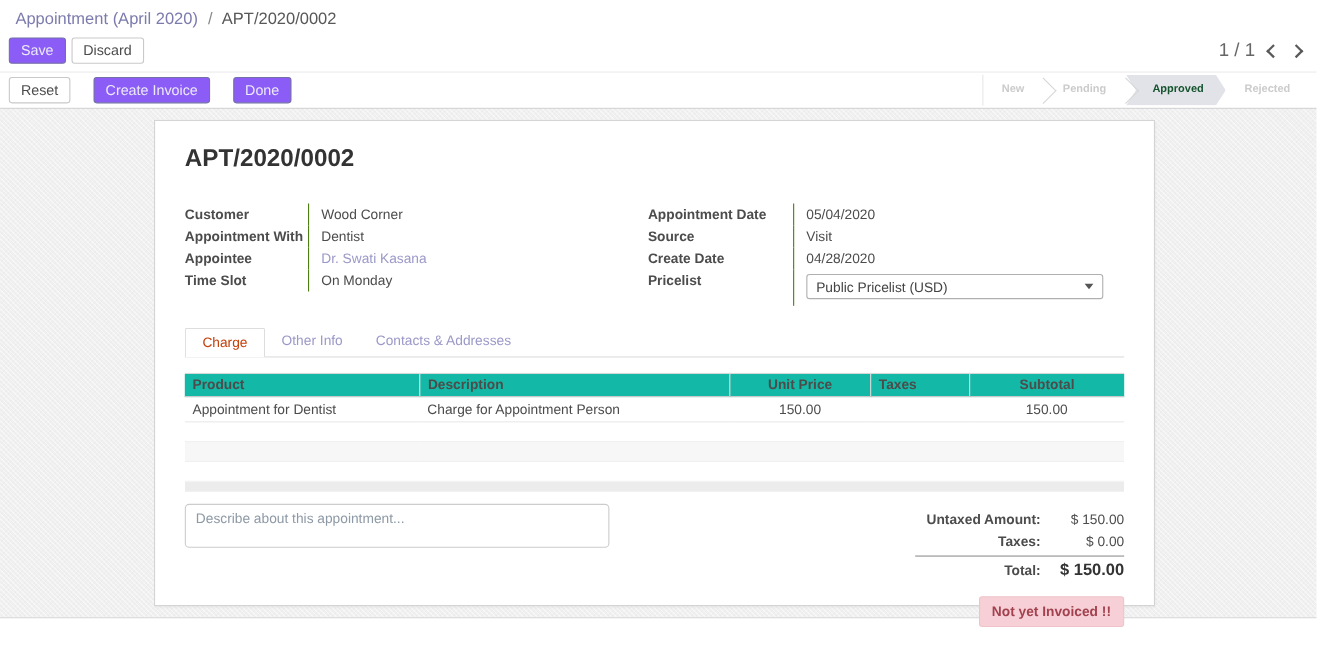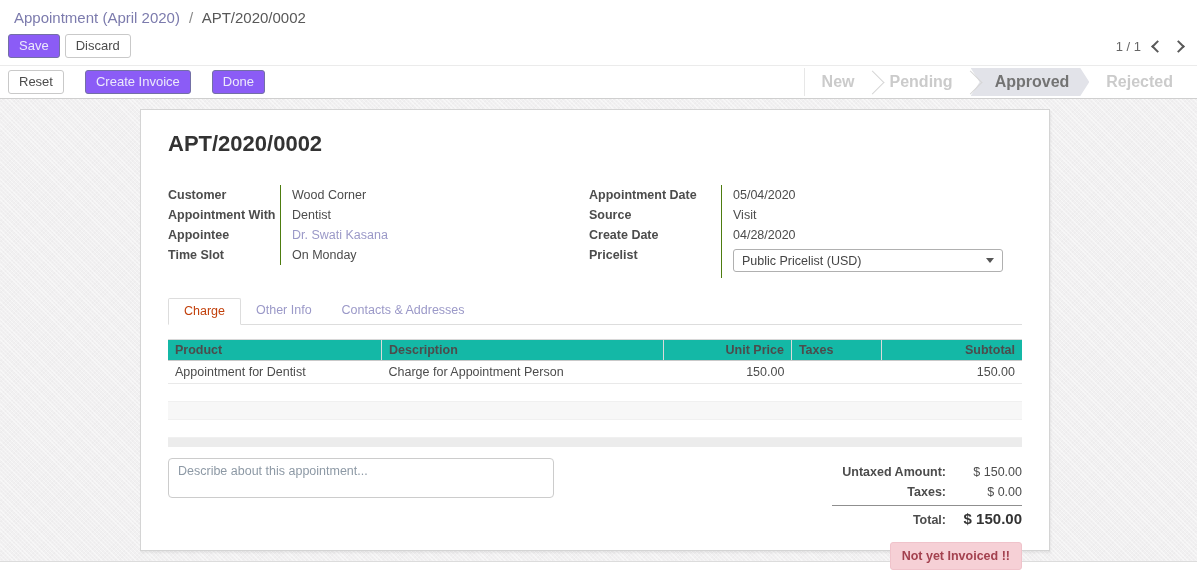--- a/index.html
+++ b/index.html
@@ -16,36 +16,36 @@
   .bc-current { color:#585858; }
   .cp-row { display:flex; align-items:center; padding:5px 8px 7px; }
   .btn {
     display:inline-block; font-family:inherit; font-size:13px; line-height:16px;
     padding:3px 10px; border-radius:3px; border:1px solid #c9c9c9;
     background:#fff; color:#4c4c4c; cursor:pointer;
   }
   .btn + .btn { margin-left:5px; }
   .btn-primary { background:#8b5cf6; border-color:#7370a5; color:#eceafb; }
   .pager { margin-left:auto; display:flex; align-items:center; gap:12px; color:#666; padding-right:6px; }
-  .pager-value { font-size:13px; color:#666; }
+  .pager-value { font-size:17px; color:#666; }
   .chev-ico { width:9px; height:9px; border-left:2px solid #595959; border-bottom:2px solid #595959; display:inline-block; cursor:pointer; }
   .chev-ico.left  { transform:rotate(45deg); }
   .chev-ico.right { transform:rotate(225deg); }
   
   .toolbar {
     display:flex; align-items:center; height:34px; padding:0 7px 0 8px;
     border-top:1px solid #ebebeb; border-bottom:1px solid #cfcfcf; background:#fff;gap:16px;
   }
   .statusbar { margin-left:auto; display:flex; align-items:stretch; height:28px; border-left:1px solid #e7e7e7; }
   .status {
-    line-height:28px; padding:0 17px; font-size:16px; font-weight:bold;
+    line-height:28px; padding:0 17px; font-size:10px; font-weight:bold;
     color:#cbcbcb; cursor:pointer; white-space:nowrap;
   }
   .status.active {
-    color:#737373; background:#e2e3e9; padding:0 20px 0 24px;
+    color:#14532d; background:#e2e3e9; padding:0 20px 0 24px;
     clip-path: polygon(0 0, calc(100% - 9px) 0, 100% 50%, calc(100% - 9px) 100%, 0 100%, 9px 50%);
   }
   .chevsep {
     width:17px; height:17px; border-top:1px solid #d6d6d6; border-right:1px solid #d6d6d6;
     transform:rotate(45deg); align-self:center; margin:0 -8px; z-index:2; pointer-events:none;
   }
   
   .content-bg {
     height:463px; padding-top:10px; border-bottom:1px solid #dcdcdc;
     background-color:#f1f0f1;
@@ -80,21 +80,21 @@
     color:#c2410c; background:#fff; border:1px solid #ddd; border-bottom:1px solid #fff; margin-bottom:-1px; border-radius:2px 2px 0 0;
   }
   
   .charge-table { width:100%; border-collapse:collapse; font-size:12.5px; margin-top:14px; table-layout:fixed; }
   .charge-table th {
     background:#14b8a6; border-top:1px solid #d8d8d8; border-bottom:1px solid #c9c9c9; border-right:1px solid #dadada;
     padding:3px 7px; text-align:left; font-weight:bold; color:#4c4c4c; height:21px;
   }
   .charge-table th:last-child { border-right:none; }
   .charge-table td { padding:4px 7px; height:21px; border-bottom:1px solid #e9e9e9; color:#4c4c4c; overflow:hidden; white-space:nowrap; }
-  .charge-table .num { text-align:right; }
+  .charge-table .num { text-align:center; }
   .charge-table tr.filler td { height:18px; padding:0; border-bottom:1px solid #f0f0f0; }
   .charge-table tr.filler.shade td { background:#f7f7f7; }
   .charge-table tr.foot td { height:9px; padding:0; background:#ececec; border-top:1px solid #e2e2e2; border-bottom:none; }
   
   .bottom { display:flex; align-items:flex-start; margin-top:11px; }
   .note {
     width:386px; height:40px; border:1px solid #ccc; border-radius:4px; padding:5px 9px;
     font-family:inherit; font-size:12.5px; color:#4c4c4c; resize:none; outline:none;
   }
   .note::placeholder { color:#8d99a5; }

